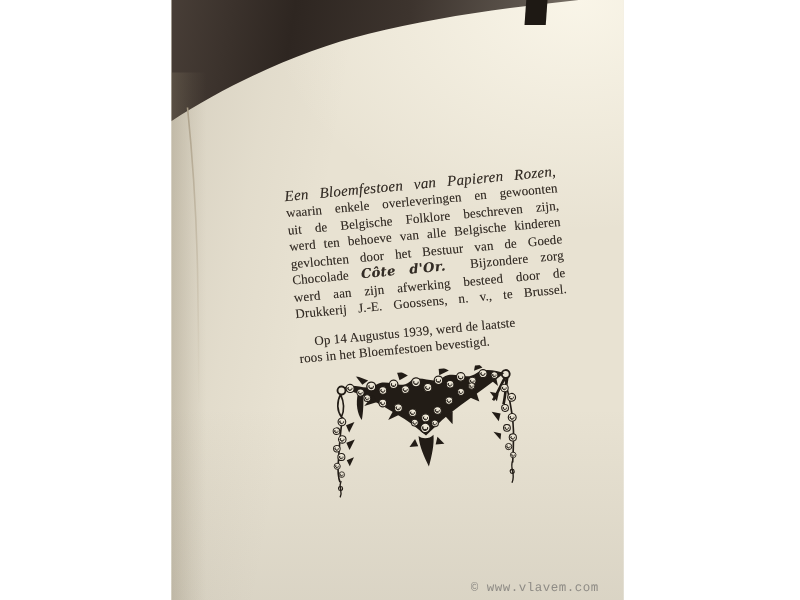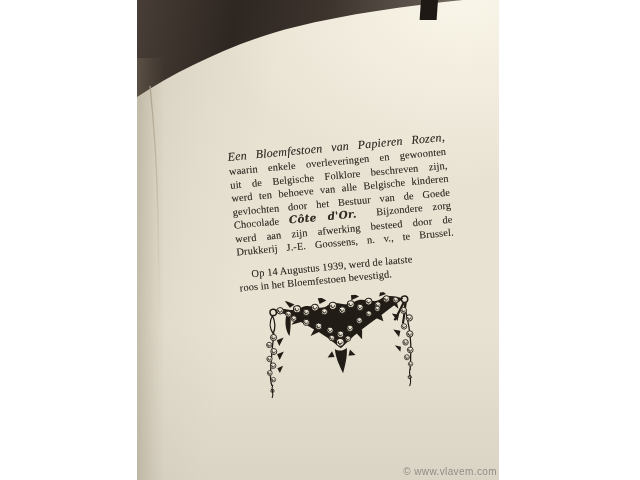--- a/index.html
+++ b/index.html
@@ -35,22 +35,22 @@
   }
   .brand{font-style:italic;font-weight:bold;font-family:"DejaVu Serif",serif;letter-spacing:0.3px;}
   .para2{margin-top:9px;}
   .para2 .p2-line{font-size:10.4px;line-height:13.5px;white-space:nowrap;letter-spacing:0.1px;}
   .p2-first{text-indent:13px;}
 
   .festoon{display:block;margin:10px 0 0 -2px;}
 
   
   .watermark{
-    position:absolute;right:2px;bottom:3px;
-    font-family:Liberation Sans, sans-serif;
+    position:absolute;right:20px;bottom:3px;
+    font-family:Liberation Mono, monospace;
     font-size:10px;letter-spacing:0.4px;color:#8f8c86;
   }
 </style>
 </head>
 <body>
 
 <div class="stage">
 
   <div class="photo">
 

